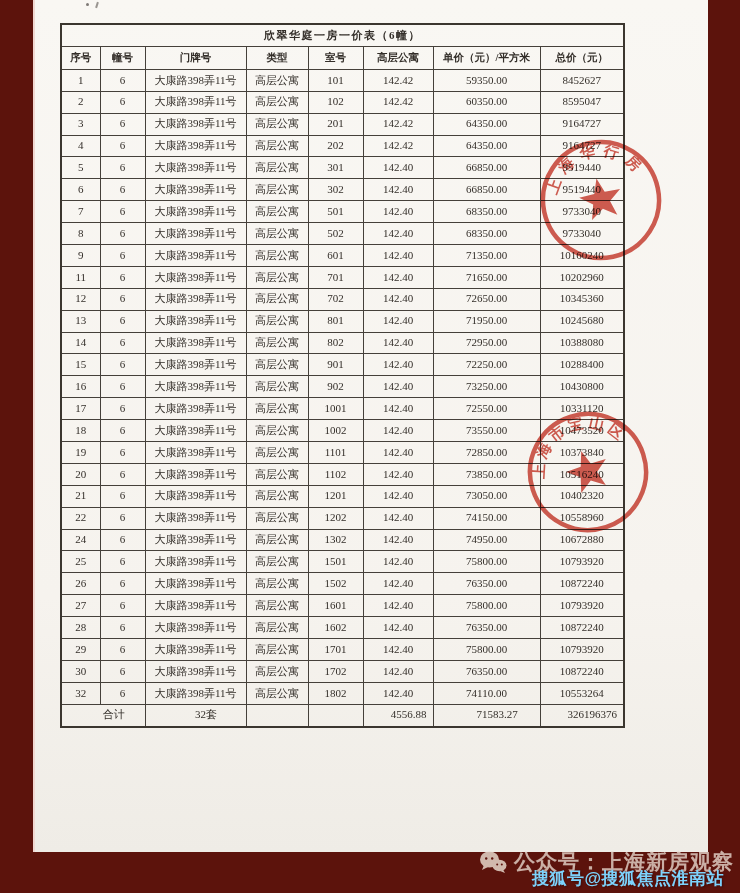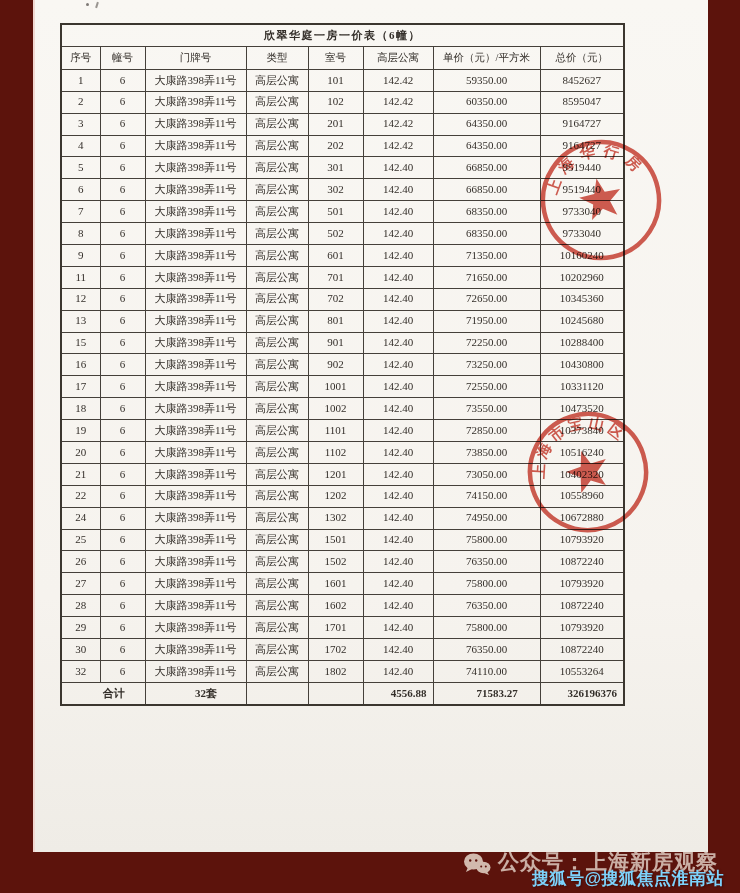--- a/index.html
+++ b/index.html
@@ -20,34 +20,34 @@
     position:absolute;left:60px;top:23px;width:563px;
     border-collapse:collapse;table-layout:fixed;
     color:#332e29;border:2.5px solid #3b362f;
   }
   .doc-table th,.doc-table td{
     border:1.5px solid #45403a;text-align:center;padding:0;
     font-size:11px;line-height:1.05;height:20.9px;
     overflow:hidden;white-space:nowrap;
   }
   .title-cell{height:27px;font-size:14.5px;font-weight:700;letter-spacing:1.5px;}
-  .head-row th{height:22px;font-size:10.5px;font-weight:400;text-align:center;}
-  .total-row td{font-weight:700;height:21px;padding-left:21px;}
+  .head-row th{height:22px;font-size:10.5px;font-weight:700;text-align:center;}
+  .total-row td{font-weight:400;height:21px;padding-left:21px;}
 
   .stamp{position:absolute;width:128px;height:128px;mix-blend-mode:multiply;opacity:.8;}
   .stamp svg{width:100%;height:100%;}
   .stamp-upper{left:537px;top:136px;transform:rotate(-12deg);}
   .stamp-lower{left:524px;top:408px;transform:rotate(-18deg);}
   .seal-text{fill:#c73527;font-size:15px;font-weight:700;letter-spacing:7px;
     font-family:"Liberation Serif",serif;}
   .seal-ring{fill:none;stroke:#c73527;stroke-width:4.5px;}
   .seal-star{fill:#c73527;}
 
   .wm1{
-    position:absolute;top:848px;right:22px;display:flex;align-items:flex-end;gap:7px;
+    position:absolute;top:848px;right:6px;display:flex;align-items:center;gap:7px;
     color:rgba(233,219,209,.78);font-family:"Liberation Sans",sans-serif;
     font-size:21px;font-weight:600;letter-spacing:1px;z-index:5;
   }
   .wm1 svg{display:block;opacity:.85;}
   .wm2{
     position:absolute;top:867px;right:16px;color:#7dd3fc;
     font-family:"Liberation Sans",sans-serif;font-size:17px;font-weight:700;
     letter-spacing:.5px;text-shadow:1px 1px 2px rgba(40,5,5,.55);z-index:6;
   }
 </style>
@@ -199,20 +199,30 @@
         <td>13</td>
         <td>6</td>
         <td>大康路398弄11号</td>
         <td>高层公寓</td>
         <td>801</td>
         <td>142.40</td>
         <td>71950.00</td>
         <td>10245680</td>
       </tr>
       <tr>
+        <td>14</td>
+        <td>6</td>
+        <td>大康路398弄11号</td>
+        <td>高层公寓</td>
+        <td>802</td>
+        <td>142.40</td>
+        <td>72950.00</td>
+        <td>10388080</td>
+      </tr>
+      <tr>
         <td>15</td>
         <td>6</td>
         <td>大康路398弄11号</td>
         <td>高层公寓</td>
         <td>901</td>
         <td>142.40</td>
         <td>72250.00</td>
         <td>10288400</td>
       </tr>
       <tr>

